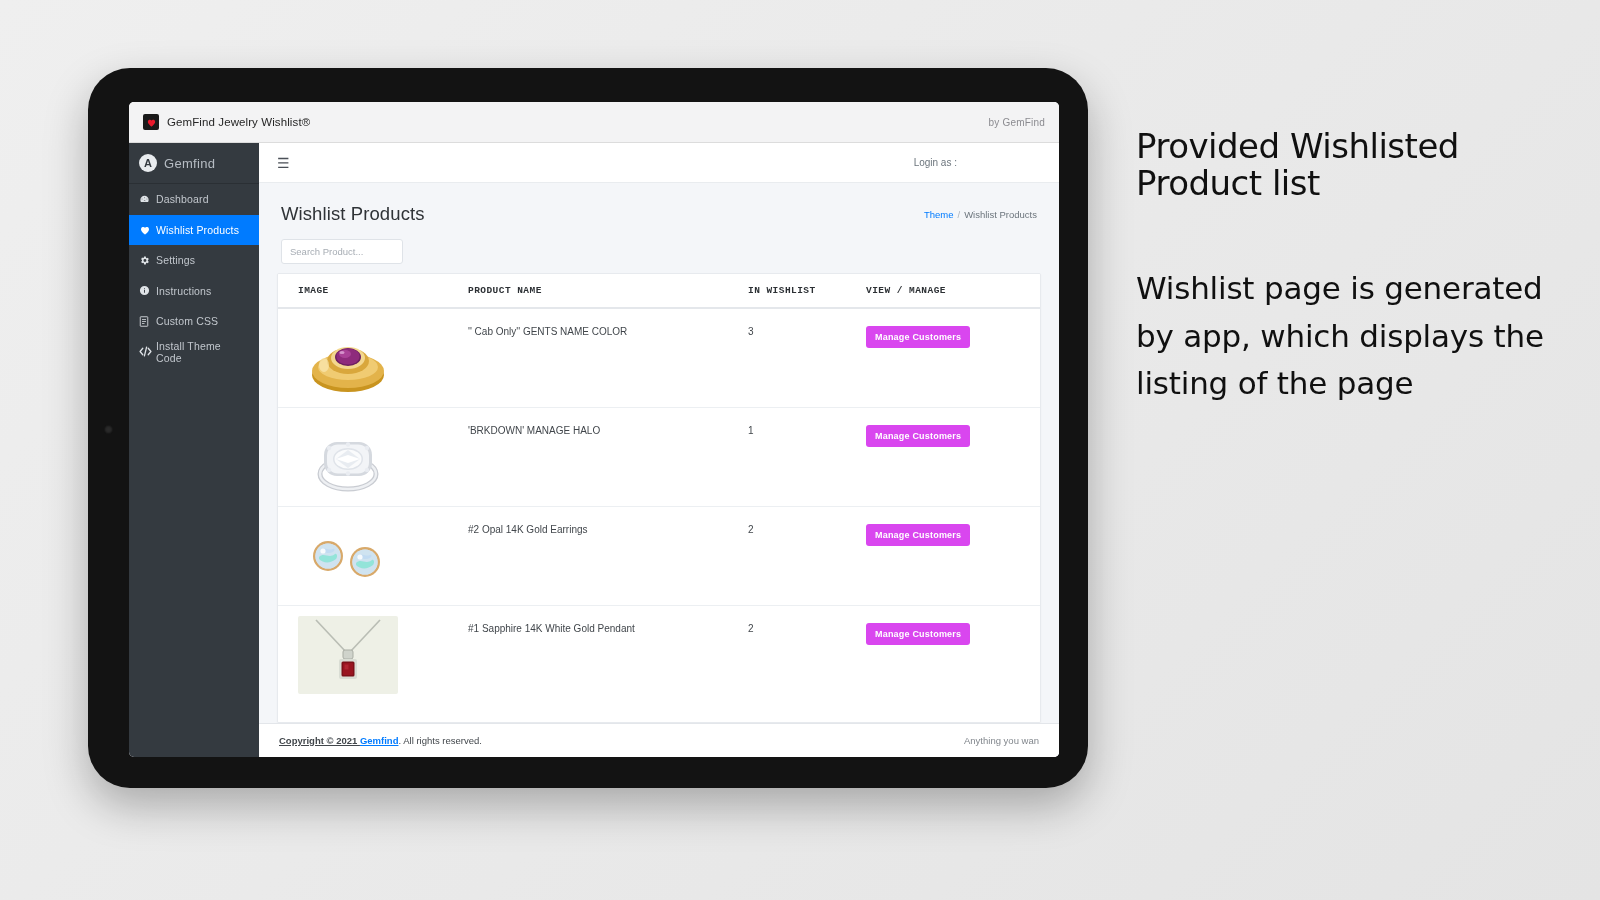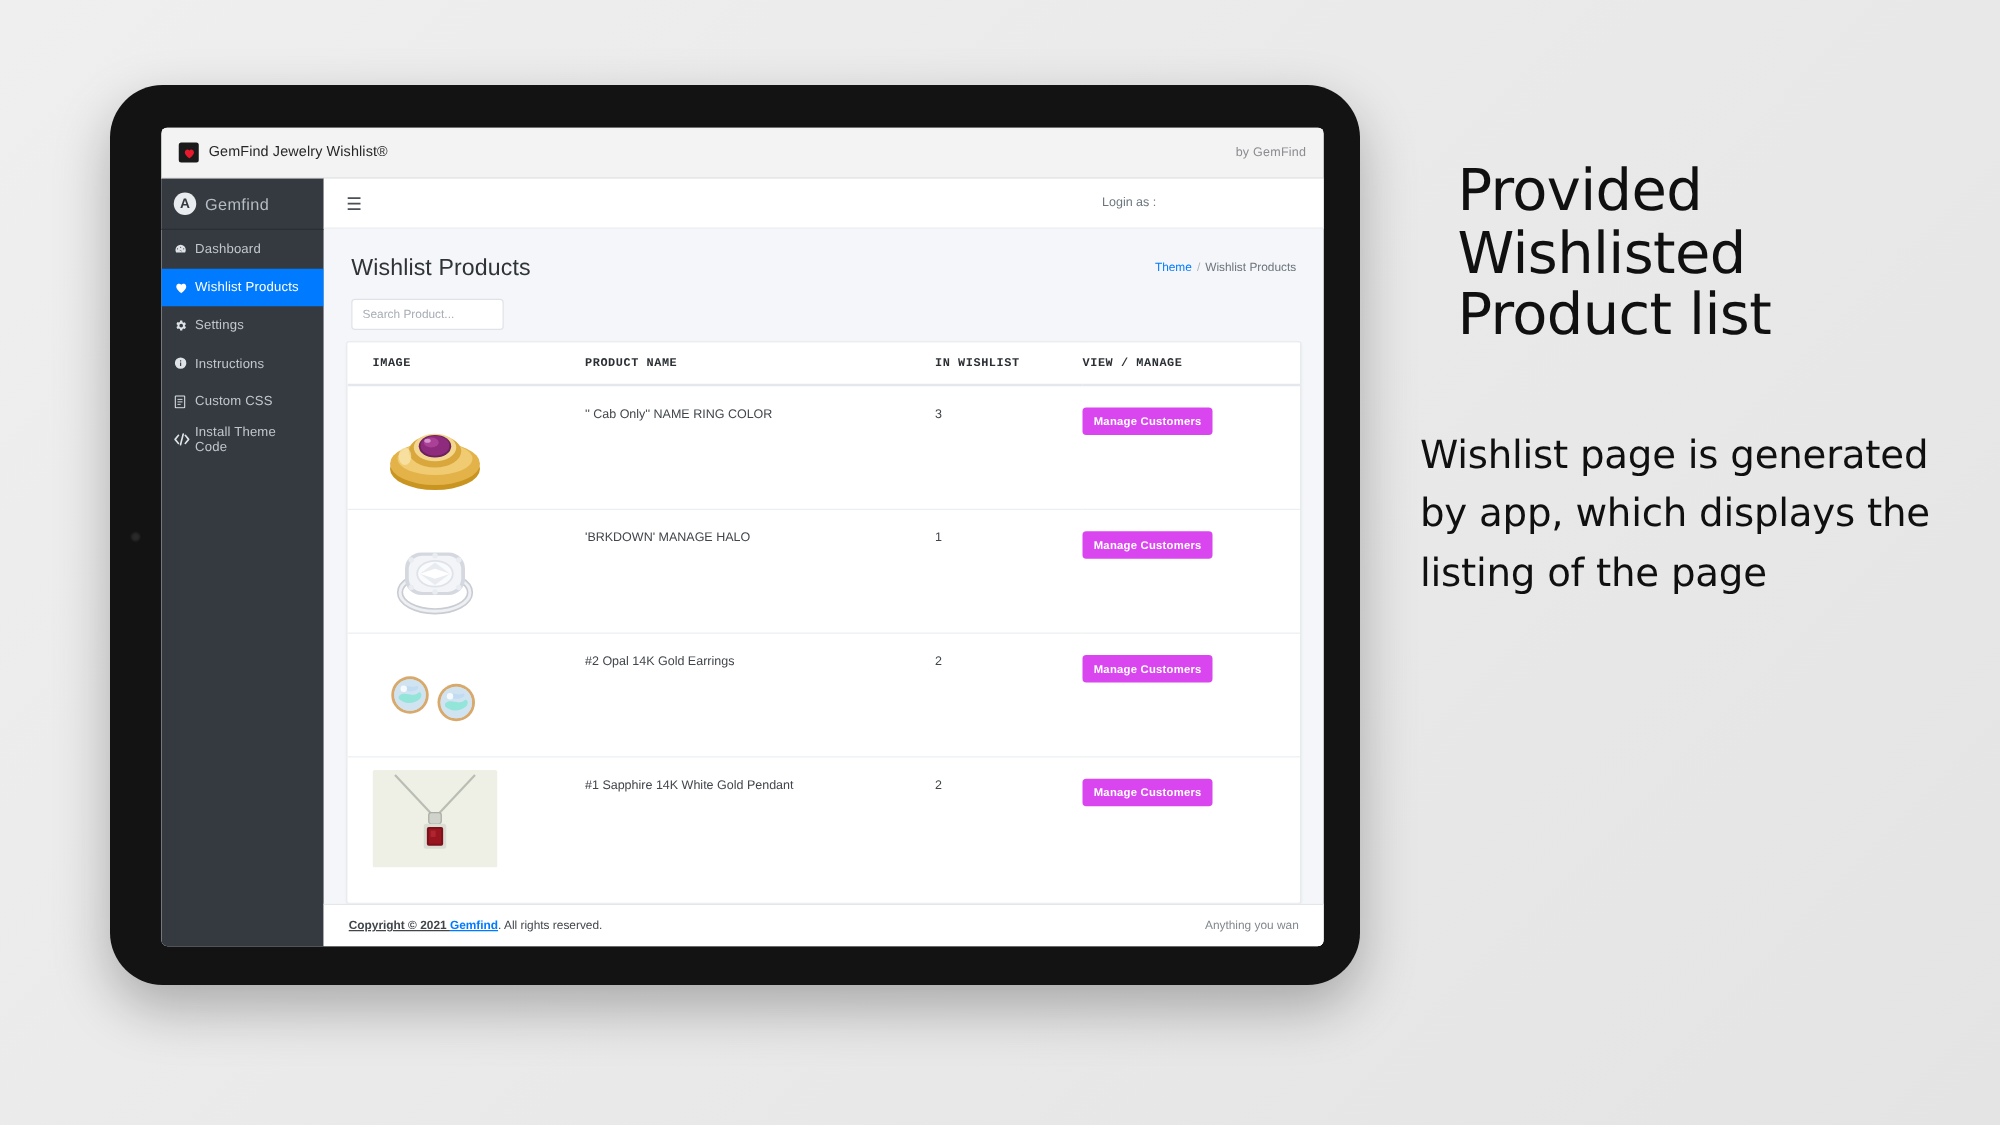--- a/index.html
+++ b/index.html
@@ -55,21 +55,21 @@
   .nav-item .ni svg { display: block; }
   .nav-item.active { background: #007bff; color: #fff; }
   .nav-item.active .ni { color: #fff; }
 
   
   #content { flex: 1; display: flex; flex-direction: column; background: #f4f6f9;
              min-width: 0; }
   #topbar { height: 41px; background: #fff; display: flex; align-items: center;
             padding: 0 18px; border-bottom: 1px solid #e9ecef; }
   #hamburger { font-size: 14px; color: #4b5057; cursor: pointer; line-height: 1; }
-  #login-as { margin-left: auto; margin-right: 116px; font-size: 10px; color: #6c757d; }
+  #login-as { margin-left: auto; margin-right: 84px; font-size: 10px; color: #6c757d; }
 
   #page-head { display: flex; align-items: center; padding: 20px 22px 4px 22px; }
   #page-title { font-size: 18.5px; color: #2f3337; font-weight: 400; letter-spacing: .1px; }
   #breadcrumb { margin-left: auto; font-size: 9.5px; color: #6c757d; }
   #breadcrumb .bc-link { color: #007bff; cursor: pointer; }
   #breadcrumb .bc-sep { margin: 0 4px; color: #adb5bd; }
 
   #search-wrap { padding: 10px 22px 9px 22px; }
   #search-input { width: 122px; height: 25px; border: 1px solid #dfe3e8; border-radius: 3px;
                   padding: 0 8px; font-size: 9.5px; color: #495057; background: #fff;
@@ -104,22 +104,22 @@
   
   #footer { height: 35px; background: #fff; border-top: 1px solid #e3e6ea;
             display: flex; align-items: center; padding: 0 20px; font-size: 9.5px;
             color: #41464b; }
   #footer b { font-weight: 700; text-decoration: underline; }
   #footer .gf { color: #007bff; font-weight: 700; }
   #footer-right { margin-left: auto; color: #82878d; white-space: nowrap; }
 
   
   #notes { position: absolute; left: 1136px; top: 128px; width: 440px; }
-  #note-head { font-size: 46px; line-height: 1.08; color: #101010; font-weight: 400;
-               letter-spacing: -.5px; font-family: "DejaVu Sans", sans-serif; margin-left: 30px; }
+  #note-head { font-size: 34px; line-height: 1.08; color: #101010; font-weight: 400;
+               letter-spacing: -.5px; font-family: "DejaVu Sans", sans-serif; }
   #note-body { margin-top: 64px; font-size: 31px; line-height: 1.53; color: #101010;
                letter-spacing: -.2px; font-family: "DejaVu Sans", sans-serif; }
 </style>
 </head>
 <body>
 
 <div id="stage">
 
   <div id="tablet">
     <div id="camera-dot"></div>
@@ -240,21 +240,21 @@
                         <ellipse cx="50" cy="48" rx="30" ry="13" fill="#f0cb72"></ellipse>
                         <ellipse cx="50" cy="42" rx="21" ry="13" fill="#d9a73c"></ellipse>
                         <ellipse cx="50" cy="39" rx="17" ry="11" fill="#f3d78e"></ellipse>
                         <ellipse cx="50" cy="38" rx="13" ry="9" fill="#6d2060"></ellipse>
                         <ellipse cx="50" cy="37.5" rx="11.5" ry="8" fill="#8e2b7c"></ellipse>
                         <ellipse cx="47" cy="35" rx="6" ry="4" fill="#b34aa0" opacity=".75"></ellipse>
                         <ellipse cx="44" cy="33.5" rx="2.6" ry="1.6" fill="#e0a8d8" opacity=".8"></ellipse>
                         <ellipse cx="26" cy="46" rx="5" ry="7" fill="#fbeab7" opacity=".65"></ellipse>
                       </svg>
                     </td>
-                    <td class="c-name">'' Cab Only'' NAME RING COLOR</td>
+                    <td class="c-name">'' Cab Only'' GENTS NAME COLOR</td>
                     <td class="c-wish">3</td>
                     <td class="c-act">
                       <button class="btn-manage">Manage Customers</button>
                     </td>
                   </tr>
 
                   <tr>
                     <td class="c-img">
                       <svg class="prod-thumb" viewBox="0 0 100 78">
                         <rect width="100" height="78" fill="#ffffff"></rect>

